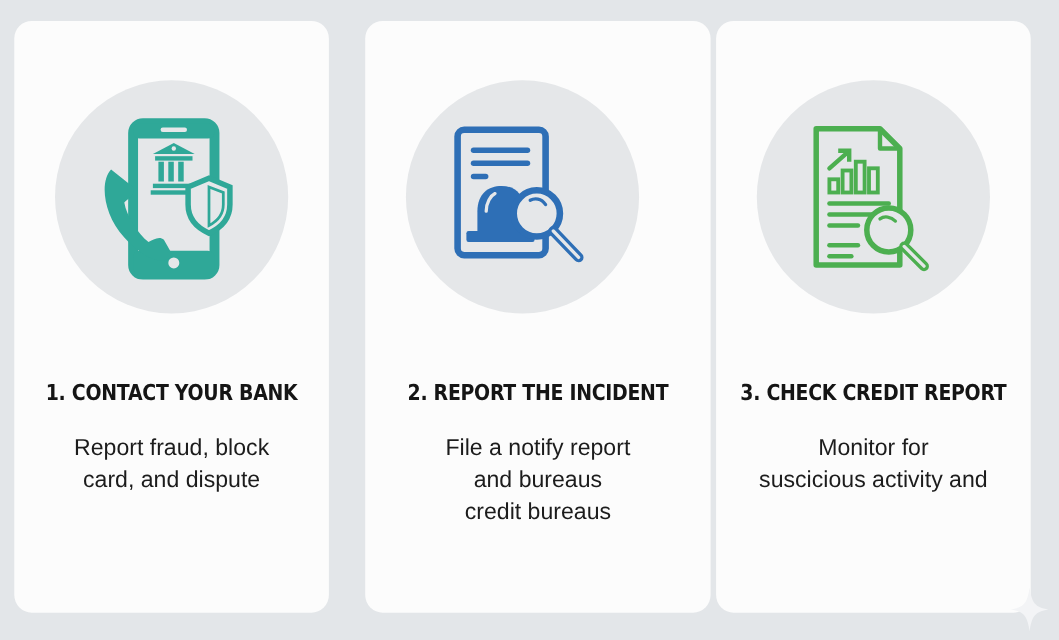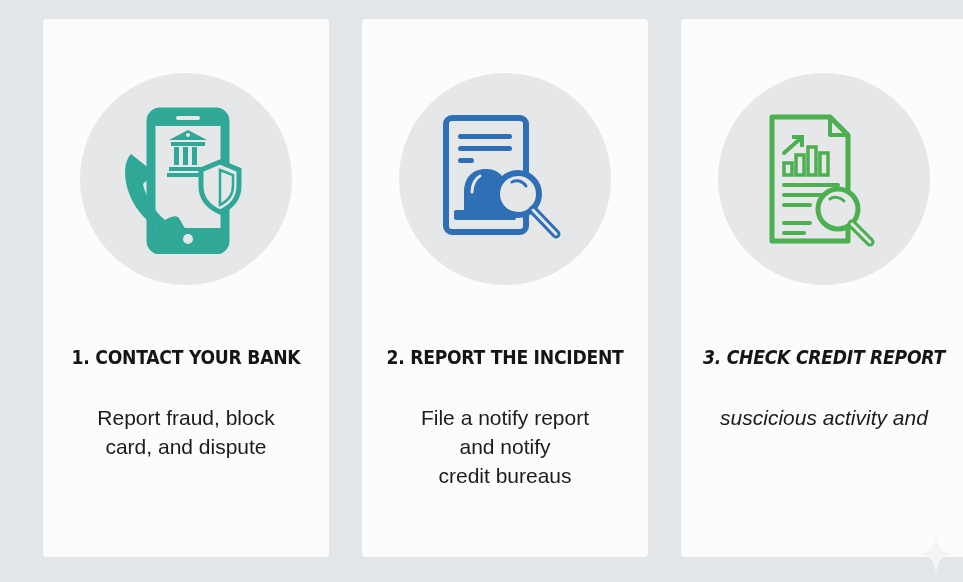--- a/index.html
+++ b/index.html
@@ -2,34 +2,34 @@
 <html><head>
 <meta charset="utf-8">
 <style>
   html, body { margin:0; padding:0; }
   body {
     width:963px; height:582px; background:#e3e6e9; position:relative; overflow:hidden;
     font-family: "Liberation Sans", "DejaVu Sans", sans-serif;
   }
   .card {
     position:absolute; top:19px; width:286px; height:538px;
-    background:#fcfcfc; border-radius:4px;margin-left:30px;
+    background:#fcfcfc; border-radius:16px;
   }
-  .c1 { left:13px; } .c2 { left:332px; } .c3 { left:651px;font-style:italic; }
+  .c1 { left:13px; } .c2 { left:332px;padding-left:28px; } .c3 { left:651px; }
   .circle {
     position:absolute; left:37px; top:54px; width:212px; height:212px; border-radius:50%;
     background:#e5e7e9; display:flex; align-items:center; justify-content:center;
   }
   .title {
     position:absolute; left:0; right:0; top:326px; text-align:center;
     font-family:"DejaVu Sans", sans-serif; font-weight:bold; font-size:20px;
     color:#151515; letter-spacing:-0.3px; transform:scaleX(0.86);
   }
   .desc {
-    position:absolute; left:10px; right:10px; top:384px; text-align:center;
+    position:absolute; left:10px; right:10px; top:374px; text-align:center;
     font-size:21px; line-height:29px; color:#1c1c1c;
   }
   .desc span { display:block; }
   .sparkle { position:absolute; left:919px; top:534px; }
 </style>
 </head>
 <body>
 
 <div class="card c1">
   <div class="circle">
@@ -78,21 +78,21 @@
 
       <circle cx="78" cy="80" r="21" fill="#e5e7e9" stroke="#2e6fb6" stroke-width="6"></circle>
       <path d="M72 68 C76 66, 82 66, 86 72" fill="none" stroke="#2e6fb6" stroke-width="3" stroke-linecap="round"></path>
       <line x1="93" y1="96" x2="116" y2="120" stroke="#2e6fb6" stroke-width="9" stroke-linecap="round"></line>
       <line x1="93" y1="96" x2="116" y2="120" stroke="#e5e7e9" stroke-width="3" stroke-linecap="round"></line>
     </svg>
   </div>
   <div class="title">2. REPORT THE INCIDENT</div>
   <div class="desc">
     <span>File a notify report</span>
-    <span>and notify</span>
+    <span>and bureaus</span>
     <span>credit bureaus</span>
   </div>
 </div>
 
 <div class="card c3">
   <div class="circle">
     <svg width="120" height="140" viewBox="0 0 120 140">
       <path d="M8 8 L66 8 L84 26 L84 132 L8 132 Z" fill="none" stroke="#4caf50" stroke-width="5" stroke-linejoin="round"></path>
       <path d="M66 8 L66 26 L84 26" fill="none" stroke="#4caf50" stroke-width="4" stroke-linejoin="round"></path>
 
@@ -111,19 +111,20 @@
       <rect x="18" y="122" width="24" height="4" rx="2" fill="#4caf50"></rect>
 
       <circle cx="74" cy="100" r="20" fill="#e5e7e9" stroke="#4caf50" stroke-width="5"></circle>
       <path d="M66 90 C70 87, 76 88, 80 92" fill="none" stroke="#4caf50" stroke-width="3" stroke-linecap="round"></path>
       <line x1="88" y1="115" x2="106" y2="133" stroke="#4caf50" stroke-width="9" stroke-linecap="round"></line>
       <line x1="88" y1="115" x2="106" y2="133" stroke="#e5e7e9" stroke-width="3" stroke-linecap="round"></line>
     </svg>
   </div>
   <div class="title">3. CHECK CREDIT REPORT</div>
   <div class="desc">
+    <span>Monitor for</span>
     <span>suscicious activity and</span>
   </div>
 </div>
 
 <svg class="sparkle" width="34" height="40" viewBox="0 0 34 40">
   <path d="M17 0 C19 14, 22 18, 34 20 C22 22, 19 26, 17 40 C15 26, 12 22, 0 20 C12 18, 15 14, 17 0 Z" fill="#f3f4f6"></path>
 </svg>
 
 </body></html>

